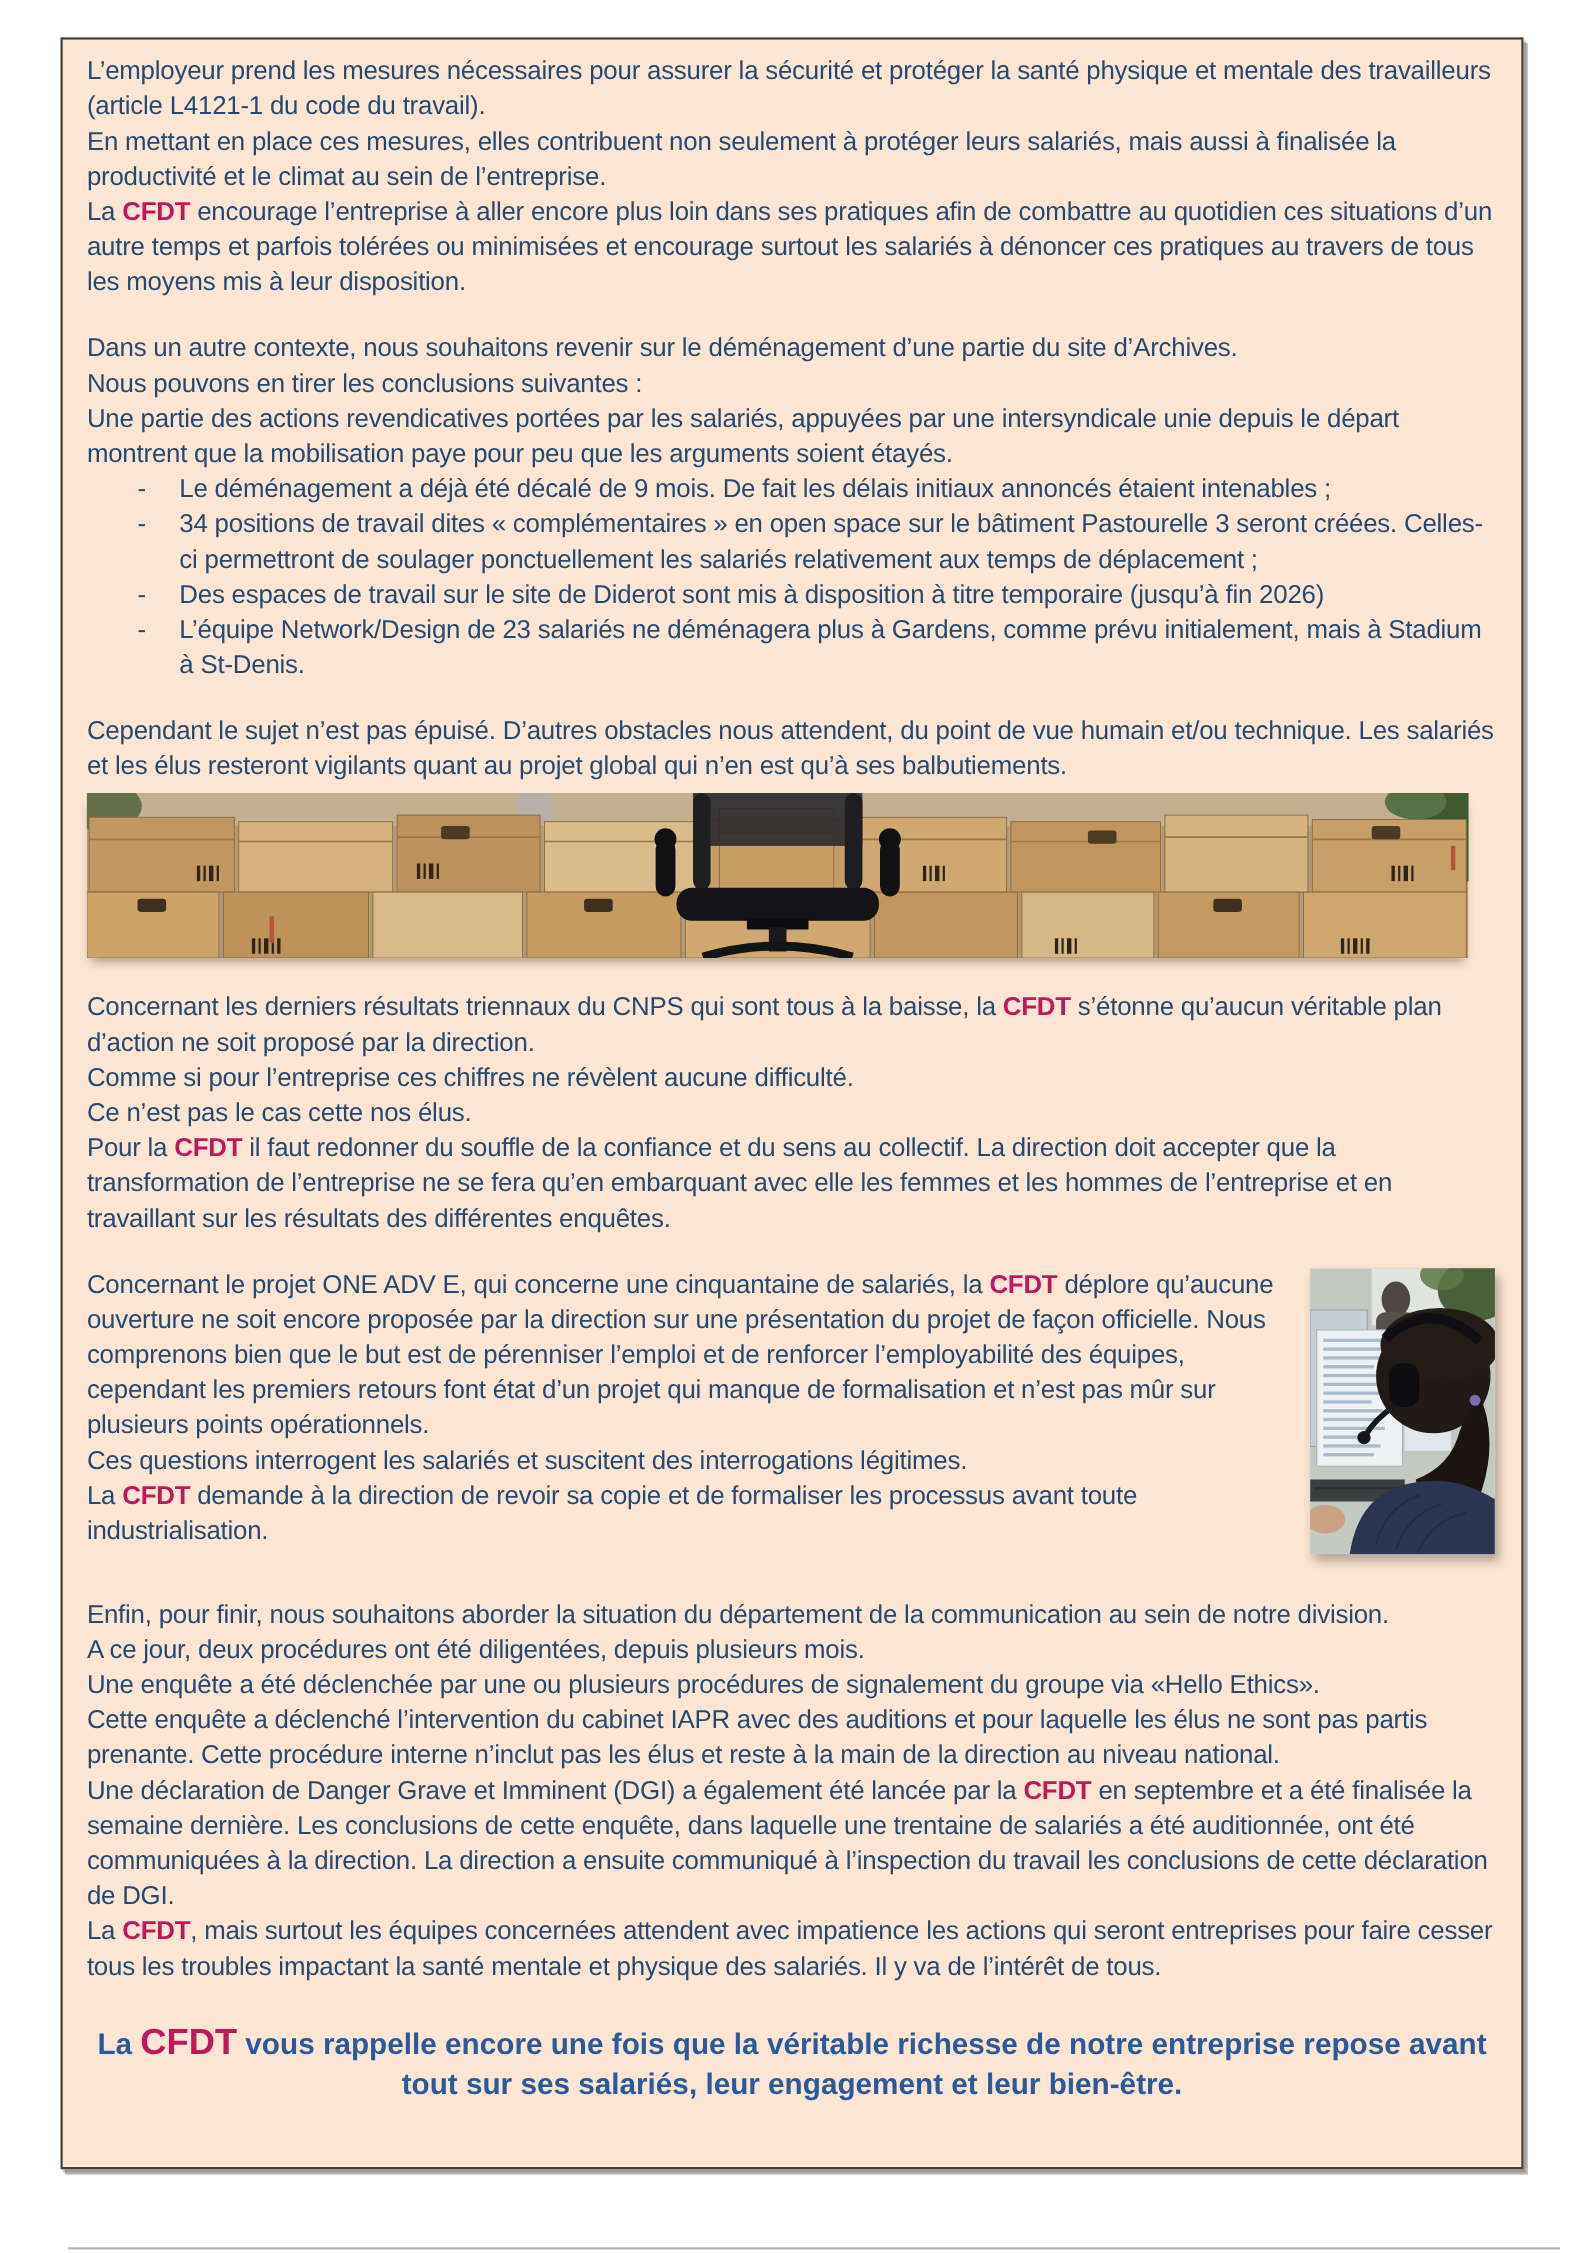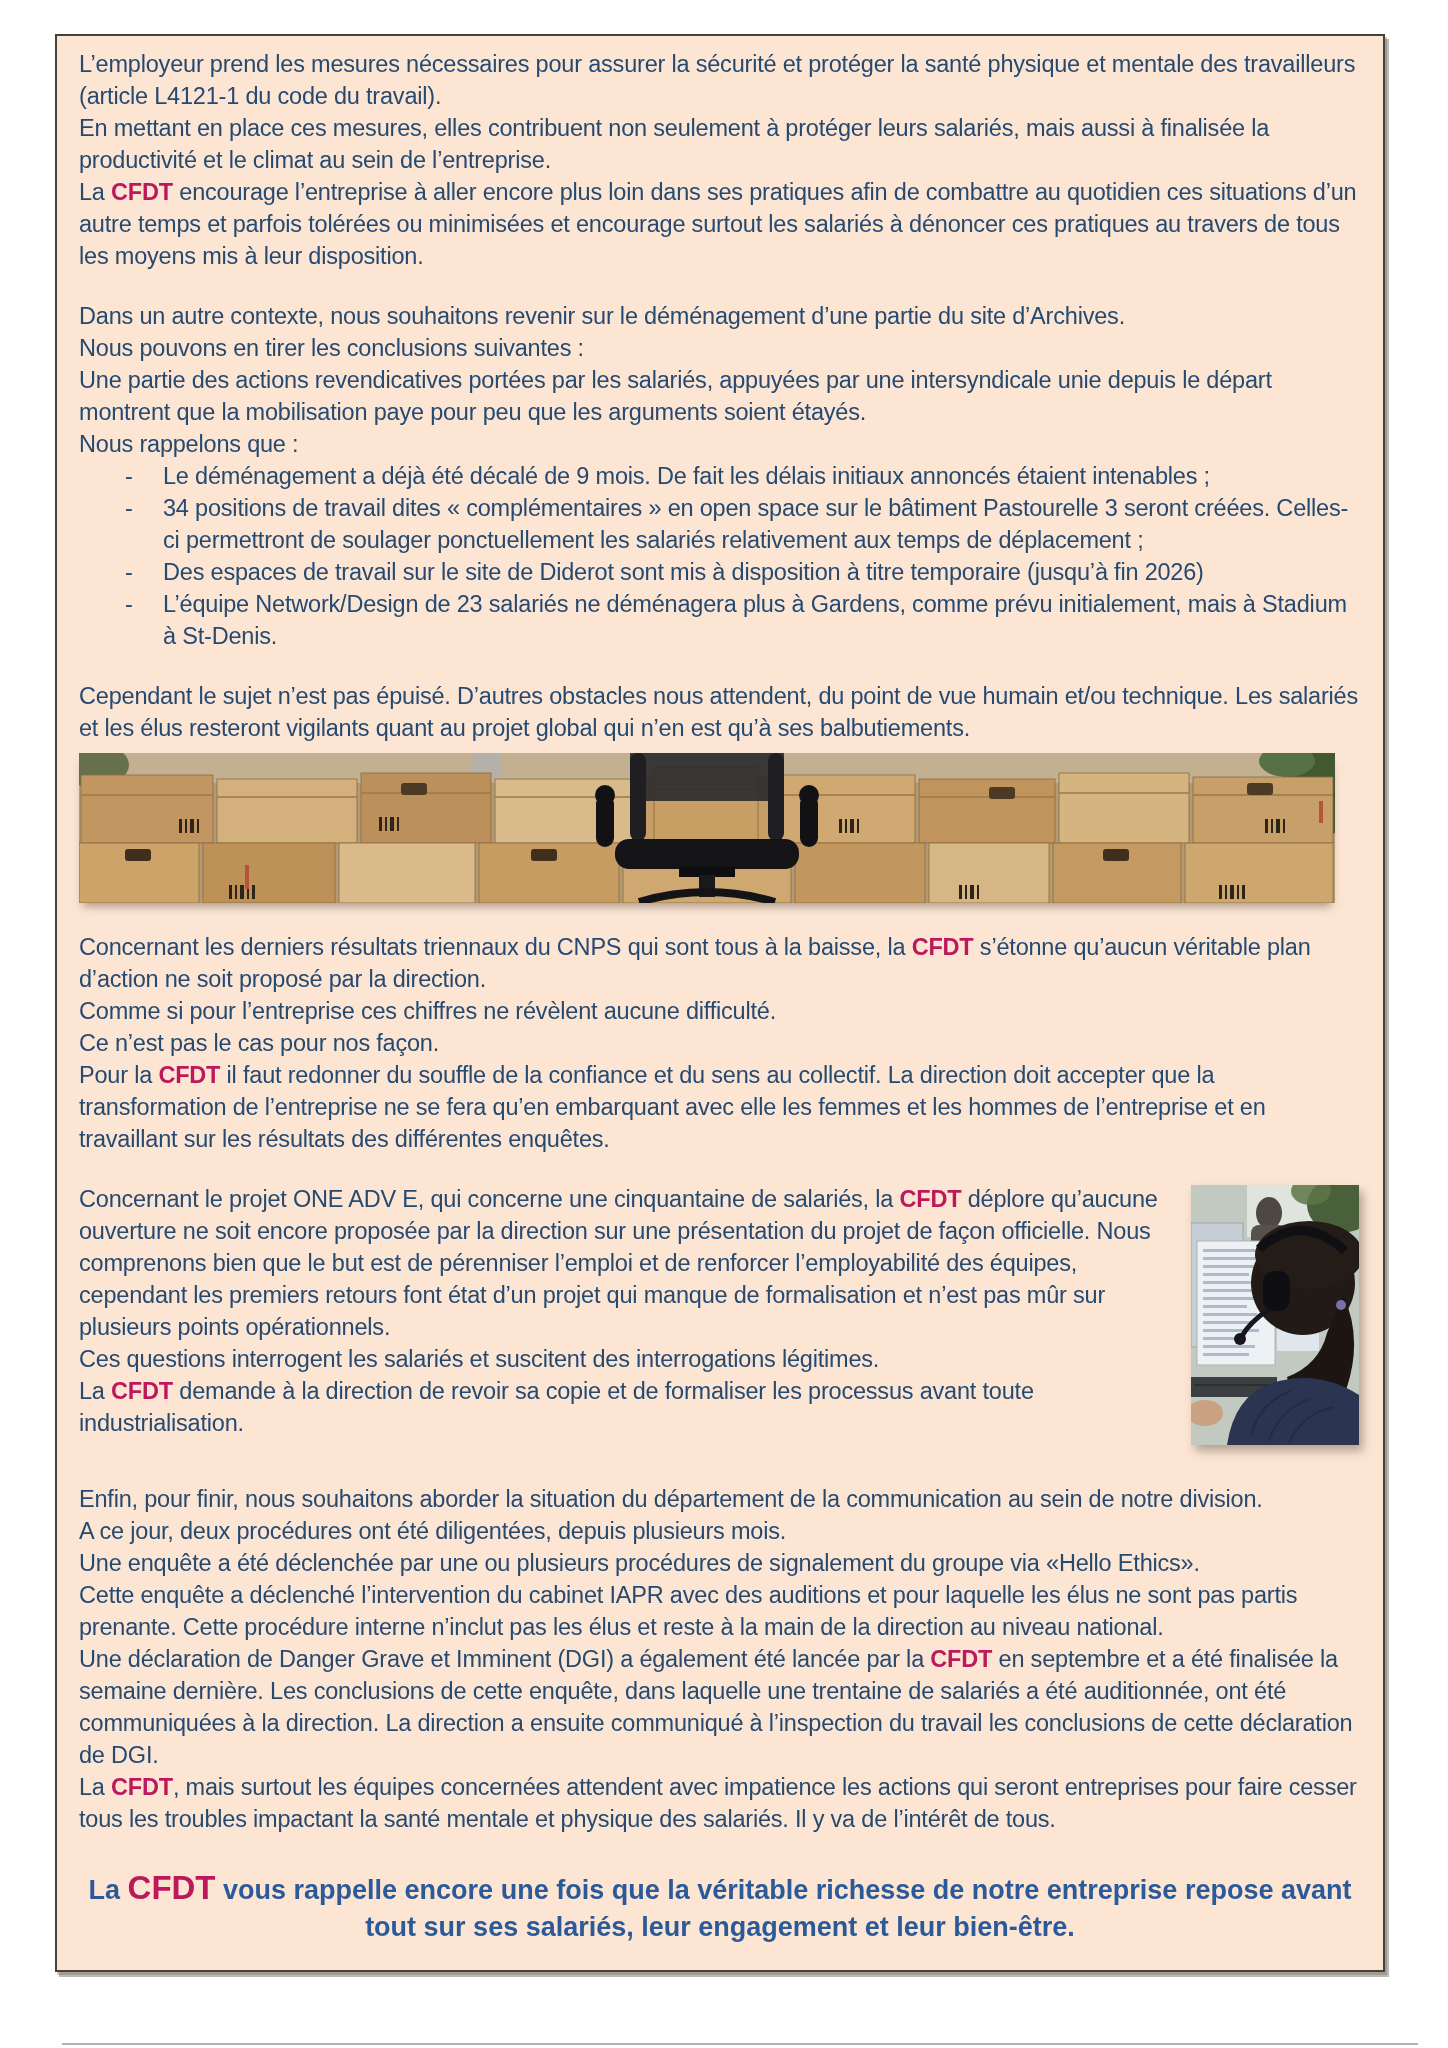--- a/index.html
+++ b/index.html
@@ -42,21 +42,20 @@
     <section>
       <p>L’employeur prend les mesures nécessaires pour assurer la sécurité et protéger la santé physique et mentale des travailleurs (article L4121-1 du code du travail).</p>
       <p>En mettant en place ces mesures, elles contribuent non seulement à protéger leurs salariés, mais aussi à finalisée la productivité et le climat au sein de l’entreprise.</p>
       <p>La <span class="cfdt">CFDT</span> encourage l’entreprise à aller encore plus loin dans ses pratiques afin de combattre au quotidien ces situations d’un autre temps et parfois tolérées ou minimisées et encourage surtout les salariés à dénoncer ces pratiques au travers de tous les moyens mis à leur disposition.</p>
     </section>
 
     <section class="gap">
       <p>Dans un autre contexte, nous souhaitons revenir sur le déménagement d’une partie du site d’Archives.</p>
       <p>Nous pouvons en tirer les conclusions suivantes :</p>
       <p>Une partie des actions revendicatives portées par les salariés, appuyées par une intersyndicale unie depuis le départ montrent que la mobilisation paye pour peu que les arguments soient étayés.</p>
-      <p>Nous rappelons que :</p>
       <ul class="bullets">
         <li>
           <span class="marker">-</span>
           <span>Le déménagement a déjà été décalé de 9 mois. De fait les délais initiaux annoncés étaient intenables ;</span>
         </li>
         <li>
           <span class="marker">-</span>
           <span>34 positions de travail dites « complémentaires » en open space sur le bâtiment Pastourelle 3 seront créées. Celles-ci permettront de soulager ponctuellement les salariés relativement aux temps de déplacement ;</span>
         </li>
         <li>
@@ -176,21 +175,21 @@
         <rect x="536" y="86" width="184" height="30" rx="14" fill="#141416"></rect>
         <rect x="600" y="114" width="56" height="10" fill="#0e0e10"></rect>
         <rect x="620" y="122" width="16" height="22" fill="#1a1a1d"></rect>
         <path d="M560,149 q68,-20 136,0" stroke="#141416" stroke-width="8" fill="none"></path>
       </g>
     </svg>
 
     <section class="gap">
       <p>Concernant les derniers résultats triennaux du CNPS qui sont tous à la baisse, la <span class="cfdt">CFDT</span> s’étonne qu’aucun véritable plan d’action ne soit proposé par la direction.</p>
       <p>Comme si pour l’entreprise ces chiffres ne révèlent aucune difficulté.</p>
-      <p>Ce n’est pas le cas pour nos façon.</p>
+      <p>Ce n’est pas le cas cette nos élus.</p>
       <p>Pour la <span class="cfdt">CFDT</span> il faut redonner du souffle de la confiance et du sens au collectif. La direction doit accepter que la transformation de l’entreprise ne se fera qu’en embarquant avec elle les femmes et les hommes de l’entreprise et en travaillant sur les résultats des différentes enquêtes.</p>
     </section>
 
     <section class="gap sec-one-adv">
       <svg class="portrait" viewBox="0 0 168 260" preserveAspectRatio="none" xmlns="http://www.w3.org/2000/svg">
         <rect width="168" height="260" fill="#c2c9c0"></rect>
         <rect x="56" y="0" width="76" height="52" fill="#dfe4df"></rect>
         <ellipse cx="150" cy="20" rx="34" ry="28" fill="#49603a"></ellipse>
         <ellipse cx="120" cy="6" rx="20" ry="14" fill="#5d7647" opacity="0.85"></ellipse>
         <ellipse cx="78" cy="28" rx="13" ry="16" fill="#4f4842"></ellipse>

